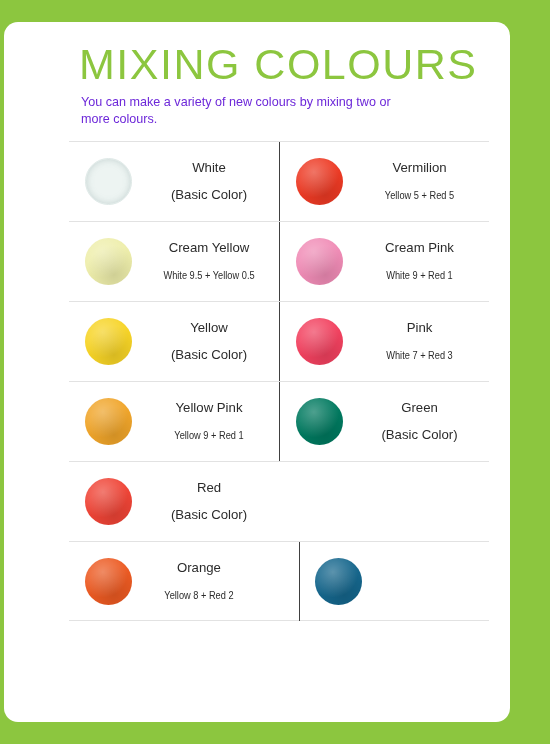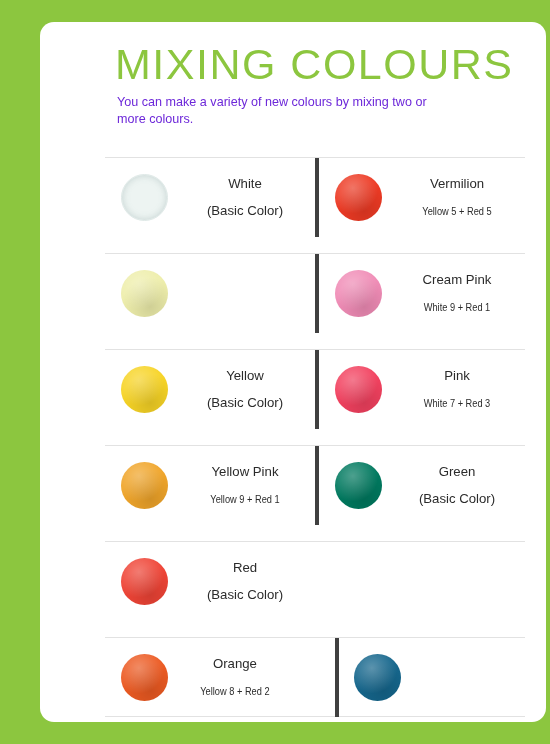--- a/index.html
+++ b/index.html
@@ -17,21 +17,21 @@
   #frame {
     position: absolute;
     left: 0; top: 0;
     width: 550px;
     height: 744px;
     background: #8cc63f;
   }
 
   #card {
     position: absolute;
-    left: 40px;
+    left: 4px;
     top: 22px;
     width: 506px;
     height: 700px;
     background: #ffffff;
     border-radius: 14px;
     box-sizing: border-box;
   }
 
   #title {
     position: absolute;
@@ -60,37 +60,36 @@
     top: 119px;
     width: 420px;
   }
 
   .row {
     display: flex;
     width: 420px;
     height: 80px;
     border-top: 1px solid #e2e2e2;
     box-sizing: border-box;
-    margin-top: 16px;
   }
   .row.last {
     border-bottom: 1px solid #e2e2e2;
     gap: 40px;
   }
 
   .cell {
     width: 210px;
     height: 79px;
     display: flex;
     align-items: center;
     box-sizing: border-box;
     position: relative;
   }
   .cell.right-cell {
-    border-left: 4px solid #404040;
+    border-left: 1px solid #404040;
   }
 
   .swatch-wrap {
     width: 78px;
     display: flex;
     justify-content: center;
     align-items: center;
     flex: none;
   }
 
@@ -156,20 +155,24 @@
               <div class="cname">Vermilion</div>
               <div class="cformula">Yellow 5 + Red 5</div>
             </div>
           </div>
         </div>
         <div class="row">
           <div class="cell">
             <div class="swatch-wrap">
               <div class="swatch" style="background: radial-gradient(circle at 38% 30%, rgba(255, 255, 255, 0.3), rgba(255, 255, 255, 0) 58%), radial-gradient(circle at 62% 78%, rgba(0, 0, 0, 0.13), rgba(0, 0, 0, 0) 62%) rgb(238, 238, 171);"></div>
             </div>
+            <div class="labels">
+              <div class="cname">Cream Yellow</div>
+              <div class="cformula">White 9.5 + Yellow 0.5</div>
+            </div>
           </div>
           <div class="cell right-cell">
             <div class="swatch-wrap">
               <div class="swatch" style="background: radial-gradient(circle at 38% 30%, rgba(255, 255, 255, 0.3), rgba(255, 255, 255, 0) 58%), radial-gradient(circle at 62% 78%, rgba(0, 0, 0, 0.13), rgba(0, 0, 0, 0) 62%) rgb(240, 140, 182);"></div>
             </div>
             <div class="labels">
               <div class="cname">Cream Pink</div>
               <div class="cformula">White 9 + Red 1</div>
             </div>
           </div>

